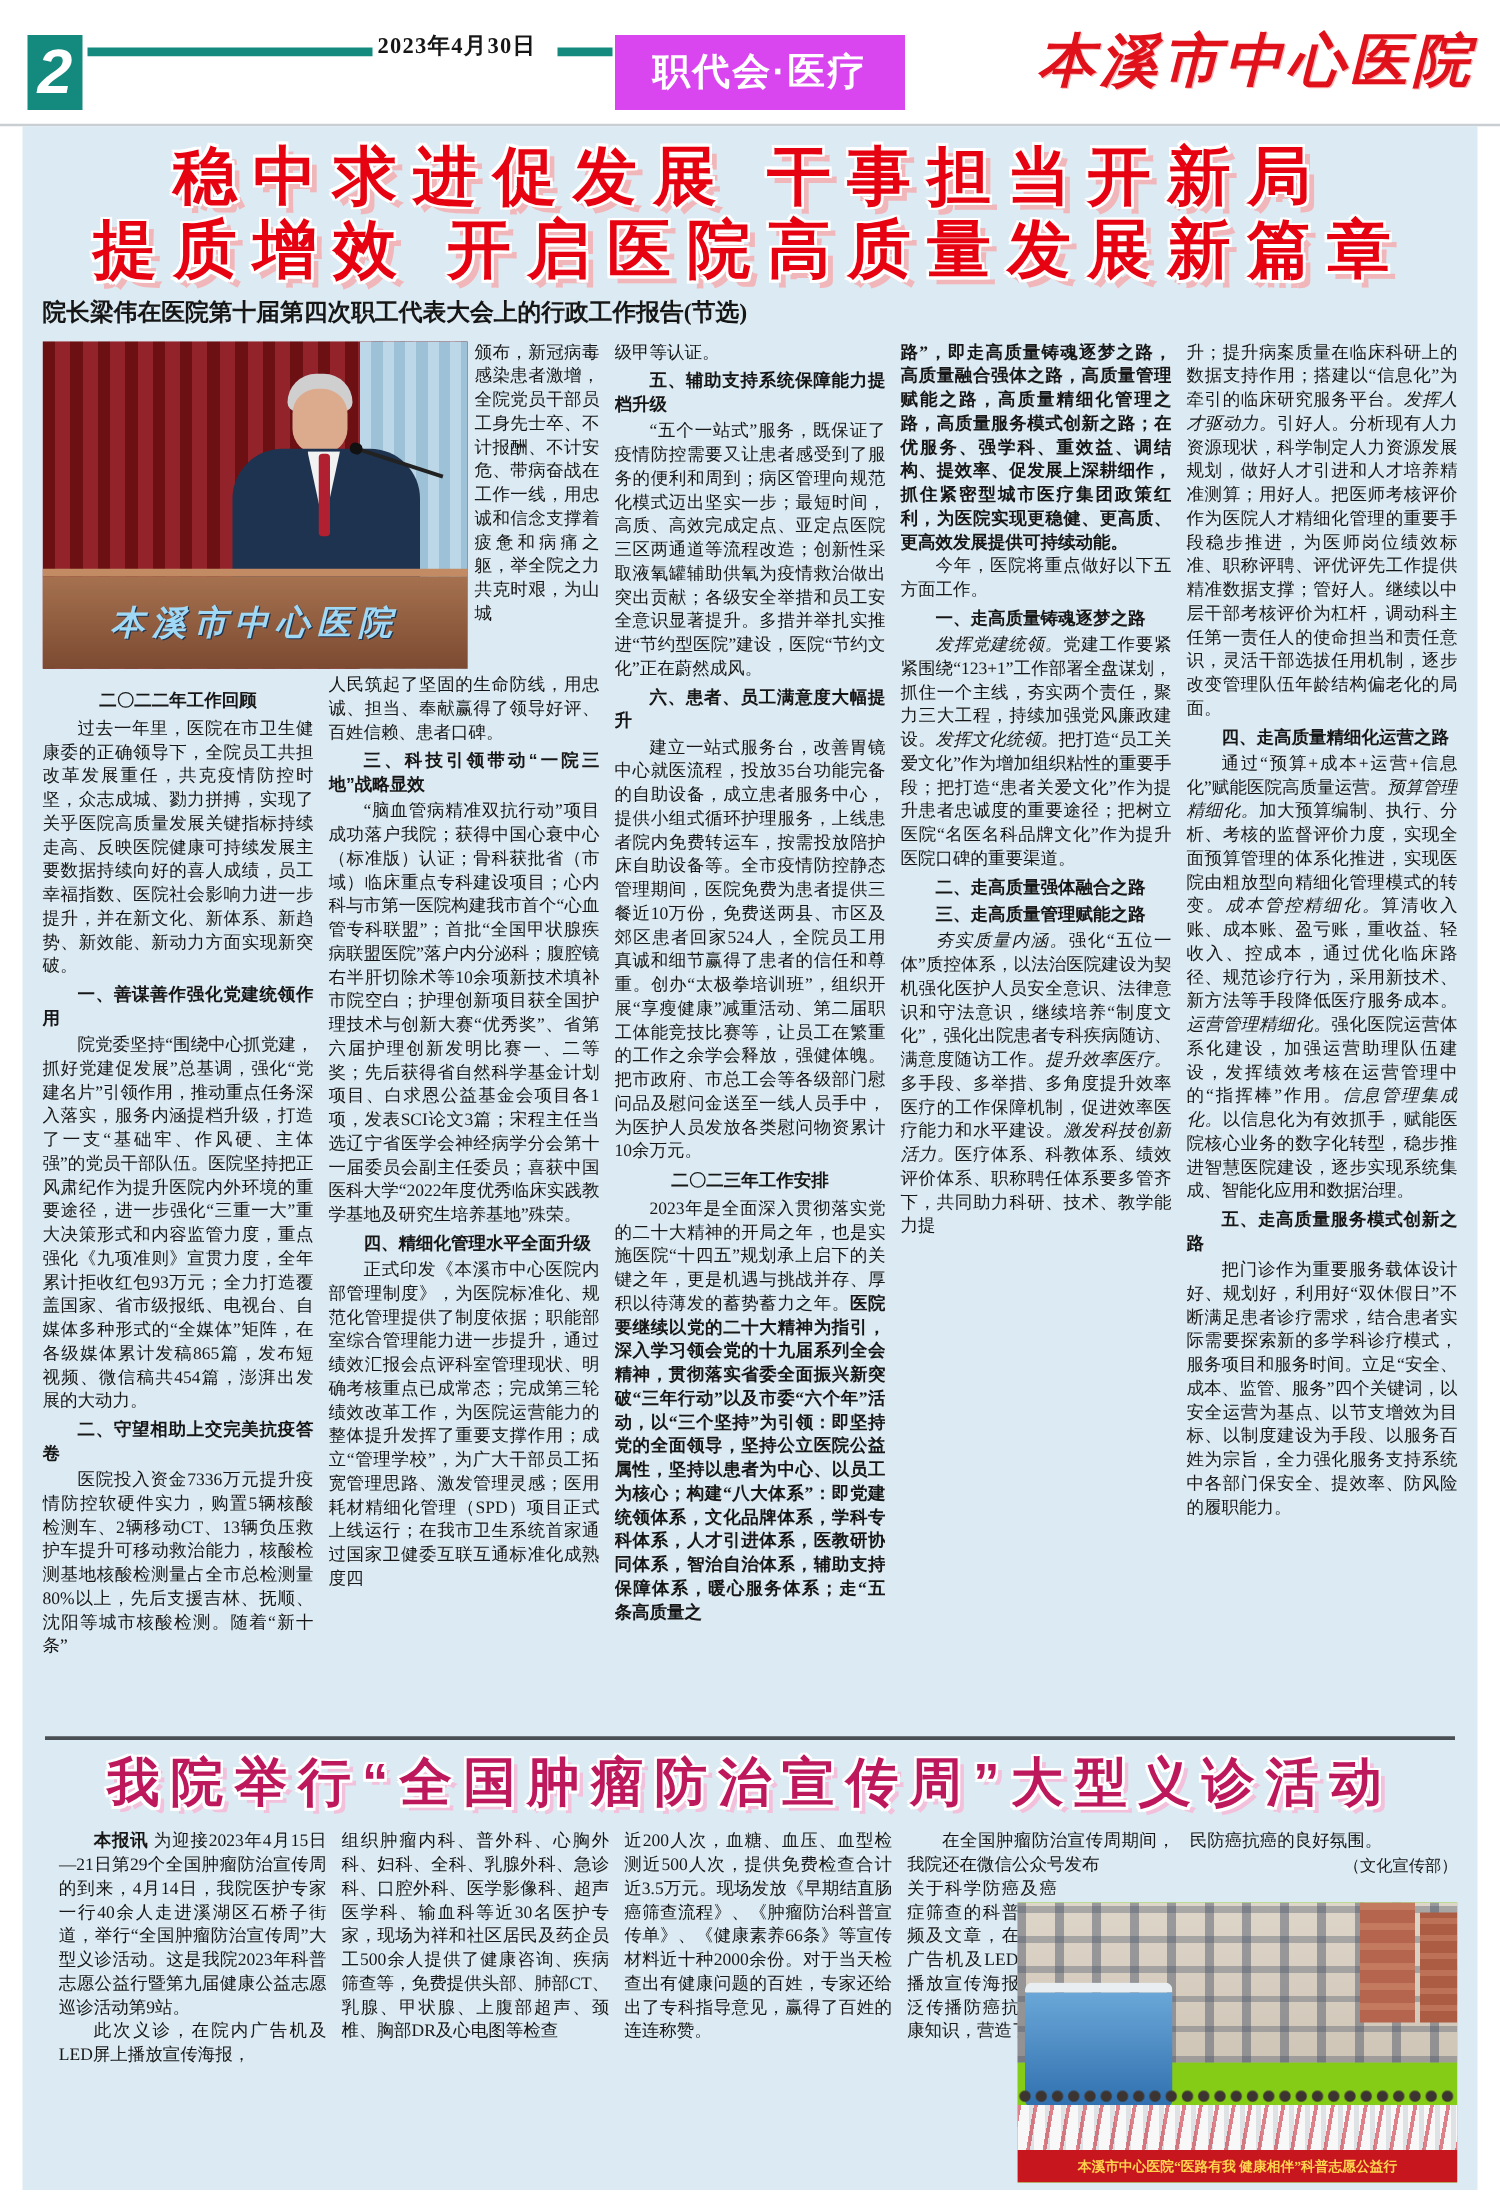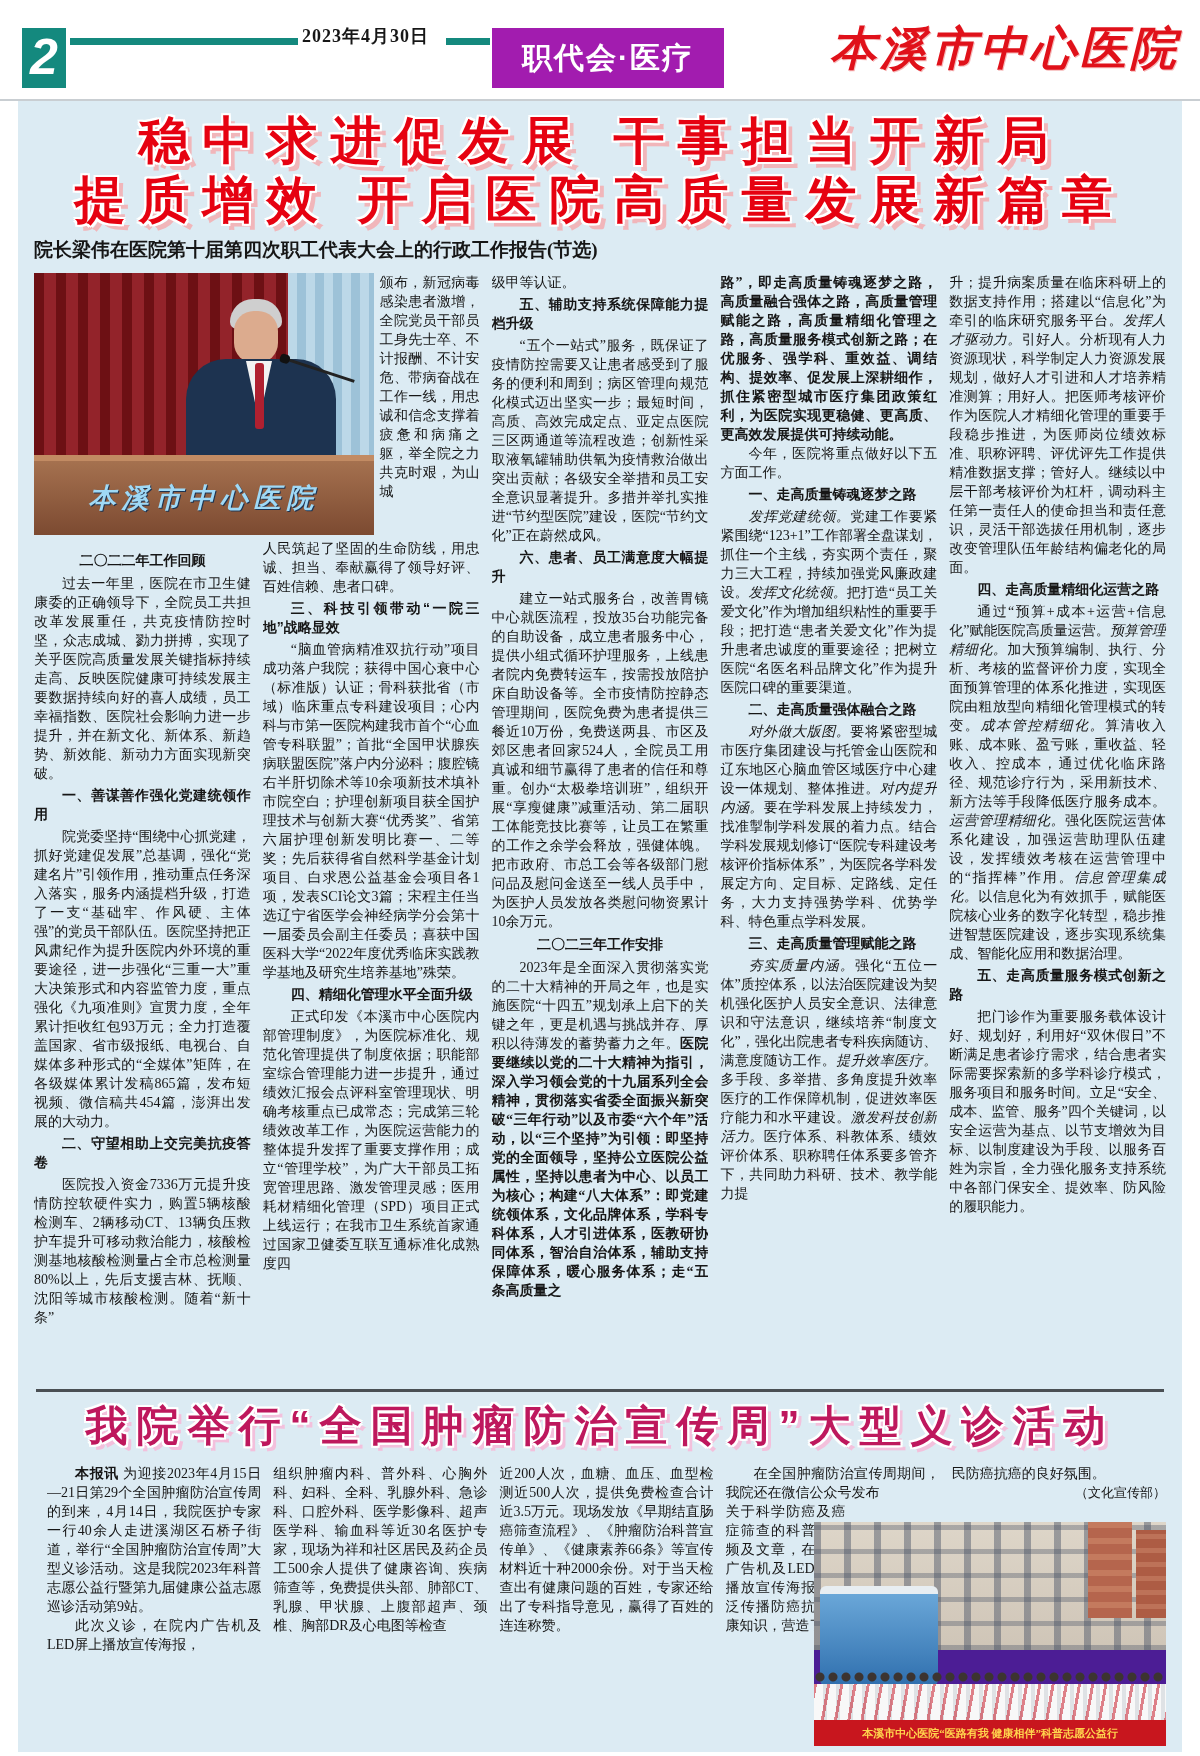--- a/index.html
+++ b/index.html
@@ -7,21 +7,21 @@
         font-family:"Liberation Serif","DejaVu Serif",serif;color:#161616;}
 
   
   .masthead{position:absolute;top:0;left:0;right:0;height:99px;background:#fff;border-bottom:2px solid #c9ced2;}
   .pg-num{position:absolute;left:22px;top:28px;width:44px;height:60px;background:#14897e;
           color:#fff;font-family:"Liberation Sans",sans-serif;font-weight:bold;font-size:50px;
           line-height:58px;text-align:center;font-style:italic;}
   .h-line1{position:absolute;left:70px;top:38px;width:228px;height:7px;background:#14897e;}
   .h-date{position:absolute;left:302px;top:24px;font-size:18px;font-weight:bold;letter-spacing:1px;}
   .h-line2{position:absolute;left:446px;top:38px;width:44px;height:7px;background:#14897e;}
-  .h-section{position:absolute;left:492px;top:28px;width:232px;height:60px;background:#a21caf;
+  .h-section{position:absolute;left:492px;top:28px;width:232px;height:60px;background:#d946ef;
              color:#fff;font-family:"Liberation Sans",sans-serif;font-weight:bold;font-size:30px;
              line-height:60px;text-align:center;letter-spacing:2px;}
   .h-brand{position:absolute;right:20px;top:18px;font-size:46px;font-weight:bold;color:#e0111a;
            font-style:italic;letter-spacing:4px;text-shadow:1px 1px 0 #f6b9b9;}
 
   
   .content{position:absolute;top:101px;left:18px;right:18px;bottom:4px;background:#dcebf3;padding:0 16px;}
 
   .headline{padding-top:10px;text-align:center;font-family:"Liberation Sans","DejaVu Sans",sans-serif;}
   .headline .hl{color:#e60211;font-weight:900;font-size:51px;line-height:59px;letter-spacing:13px;
@@ -65,21 +65,21 @@
   
   .divider{height:3px;background:#4a4f53;margin:10px 2px 6px;}
   .b-headline{text-align:center;font-family:"Liberation Sans","DejaVu Sans",sans-serif;font-weight:900;
      font-size:42px;line-height:52px;letter-spacing:9px;color:#be185d;margin:8px 0 12px;
      text-shadow:-2px -2px 0 #fff,2px -2px 0 #fff,-2px 2px 0 #fff,2px 2px 0 #fff,
                  0 -2px 0 #fff,0 2px 0 #fff,-2px 0 0 #fff,2px 0 0 #fff,5px 5px 0 #f3c0dc;}
   .b-wrap{position:relative;height:286px;overflow:hidden;}
   .b-cols{display:flex;gap:12px;height:100%;margin-left:13px;}
 
   
-  .bphoto{position:absolute;right:0;top:58px;width:352px;height:224px;overflow:hidden;background:#4c1d95;}
+  .bphoto{position:absolute;right:0;top:58px;width:352px;height:224px;overflow:hidden;background:#84cc16;}
   .bp-building{position:absolute;left:0;top:0;right:0;height:128px;background:
       repeating-linear-gradient(90deg,rgba(70,80,100,0.45) 0 7px,transparent 7px 30px),
       repeating-linear-gradient(0deg,rgba(70,80,100,0.35) 0 5px,transparent 5px 24px),
       linear-gradient(#ded6c9,#cfc5b7);}
   .bp-tower1{position:absolute;right:34px;top:0;width:44px;height:96px;background:
       repeating-linear-gradient(0deg,#b5654d 0 10px,#c47a5e 10px 16px);}
   .bp-tower2{position:absolute;right:0;top:8px;width:30px;height:88px;background:
       repeating-linear-gradient(0deg,#ad5c44 0 9px,#bd7258 9px 14px);}
   .bp-truck{position:absolute;left:6px;top:64px;width:118px;height:92px;border-radius:6px;
             background:linear-gradient(#6aa7d8,#2f6fae);border-top:8px solid #e8eef2;}
@@ -154,21 +154,20 @@
               <div class="blk blk-p"><span class="run-n">建立一站式服务台，改善胃镜中心就医流程，投放35台功能完备的自助设备，成立患者服务中心，提供小组式循环护理服务，上线患者院内免费转运车，按需投放陪护床自助设备等。全市疫情防控静态管理期间，医院免费为患者提供三餐近10万份，免费送两县、市区及郊区患者回家524人，全院员工用真诚和细节赢得了患者的信任和尊重。创办“太极拳培训班”，组织开展“享瘦健康”减重活动、第二届职工体能竞技比赛等，让员工在繁重的工作之余学会释放，强健体魄。把市政府、市总工会等各级部门慰问品及慰问金送至一线人员手中，为医护人员发放各类慰问物资累计10余万元。</span></div>
               <div class="blk blk-h1"><span class="run-n">二〇二三年工作安排</span></div>
               <div class="blk blk-p"><span class="run-n">2023年是全面深入贯彻落实党的二十大精神的开局之年，也是实施医院“十四五”规划承上启下的关键之年，更是机遇与挑战并存、厚积以待薄发的蓄势蓄力之年。</span><span class="run-b">医院要继续以党的二十大精神为指引，深入学习领会党的十九届系列全会精神，贯彻落实省委全面振兴新突破“三年行动”以及市委“六个年”活动，以“三个坚持”为引领：即坚持党的全面领导，坚持公立医院公益属性，坚持以患者为中心、以员工为核心；构建“八大体系”：即党建统领体系，文化品牌体系，学科专科体系，人才引进体系，医教研协同体系，智治自治体系，辅助支持保障体系，暖心服务体系；走“五条高质量之</span></div>
             </div>
           <div class="col col-4">
               <div class="blk blk-pc"><span class="run-b">路”，即走高质量铸魂逐梦之路，高质量融合强体之路，高质量管理赋能之路，高质量精细化管理之路，高质量服务模式创新之路；在优服务、强学科、重效益、调结构、提效率、促发展上深耕细作，抓住紧密型城市医疗集团政策红利，为医院实现更稳健、更高质、更高效发展提供可持续动能。</span></div>
               <div class="blk blk-p"><span class="run-n">今年，医院将重点做好以下五方面工作。</span></div>
               <div class="blk blk-h2"><span class="run-n">一、走高质量铸魂逐梦之路</span></div>
               <div class="blk blk-p"><span class="run-k">发挥党建统领。</span><span class="run-n">党建工作要紧紧围绕“123+1”工作部署全盘谋划，抓住一个主线，夯实两个责任，聚力三大工程，持续加强党风廉政建设。</span><span class="run-k">发挥文化统领。</span><span class="run-n">把打造“员工关爱文化”作为增加组织粘性的重要手段；把打造“患者关爱文化”作为提升患者忠诚度的重要途径；把树立医院“名医名科品牌文化”作为提升医院口碑的重要渠道。</span></div>
               <div class="blk blk-h2"><span class="run-n">二、走高质量强体融合之路</span></div>
-              <div class="blk blk-p"><span class="run-k">对外做大版图。</span><span class="run-n">要将紧密型城市医疗集团建设与托管金山医院和辽东地区心脑血管区域医疗中心建设一体规划、整体推进。</span><span class="run-k">对内提升内涵。</span><span class="run-n">要在学科发展上持续发力，找准掣制学科发展的着力点。结合学科发展规划修订“医院专科建设考核评价指标体系”，为医院各学科发展定方向、定目标、定路线、定任务，大力支持强势学科、优势学科、特色重点学科发展。</span></div>
               <div class="blk blk-h2"><span class="run-n">三、走高质量管理赋能之路</span></div>
               <div class="blk blk-p"><span class="run-k">夯实质量内涵。</span><span class="run-n">强化“五位一体”质控体系，以法治医院建设为契机强化医护人员安全意识、法律意识和守法意识，继续培养“制度文化”，强化出院患者专科疾病随访、满意度随访工作。</span><span class="run-k">提升效率医疗。</span><span class="run-n">多手段、多举措、多角度提升效率医疗的工作保障机制，促进效率医疗能力和水平建设。</span><span class="run-k">激发科技创新活力。</span><span class="run-n">医疗体系、科教体系、绩效评价体系、职称聘任体系要多管齐下，共同助力科研、技术、教学能力提</span></div>
             </div>
           <div class="col col-5">
               <div class="blk blk-pc"><span class="run-n">升；提升病案质量在临床科研上的数据支持作用；搭建以“信息化”为牵引的临床研究服务平台。</span><span class="run-k">发挥人才驱动力。</span><span class="run-n">引好人。分析现有人力资源现状，科学制定人力资源发展规划，做好人才引进和人才培养精准测算；用好人。把医师考核评价作为医院人才精细化管理的重要手段稳步推进，为医师岗位绩效标准、职称评聘、评优评先工作提供精准数据支撑；管好人。继续以中层干部考核评价为杠杆，调动科主任第一责任人的使命担当和责任意识，灵活干部选拔任用机制，逐步改变管理队伍年龄结构偏老化的局面。</span></div>
               <div class="blk blk-h2"><span class="run-n">四、走高质量精细化运营之路</span></div>
               <div class="blk blk-p"><span class="run-n">通过“预算+成本+运营+信息化”赋能医院高质量运营。</span><span class="run-k">预算管理精细化。</span><span class="run-n">加大预算编制、执行、分析、考核的监督评价力度，实现全面预算管理的体系化推进，实现医院由粗放型向精细化管理模式的转变。</span><span class="run-k">成本管控精细化。</span><span class="run-n">算清收入账、成本账、盈亏账，重收益、轻收入、控成本，通过优化临床路径、规范诊疗行为，采用新技术、新方法等手段降低医疗服务成本。</span><span class="run-k">运营管理精细化。</span><span class="run-n">强化医院运营体系化建设，加强运营助理队伍建设，发挥绩效考核在运营管理中的“指挥棒”作用。</span><span class="run-k">信息管理集成化。</span><span class="run-n">以信息化为有效抓手，赋能医院核心业务的数字化转型，稳步推进智慧医院建设，逐步实现系统集成、智能化应用和数据治理。</span></div>
               <div class="blk blk-h2"><span class="run-n">五、走高质量服务模式创新之路</span></div>
               <div class="blk blk-p"><span class="run-n">把门诊作为重要服务载体设计好、规划好，利用好“双休假日”不断满足患者诊疗需求，结合患者实际需要探索新的多学科诊疗模式，服务项目和服务时间。立足“安全、成本、监管、服务”四个关键词，以安全运营为基点、以节支增效为目标、以制度建设为手段、以服务百姓为宗旨，全力强化服务支持系统中各部门保安全、提效率、防风险的履职能力。</span></div>
             </div>

